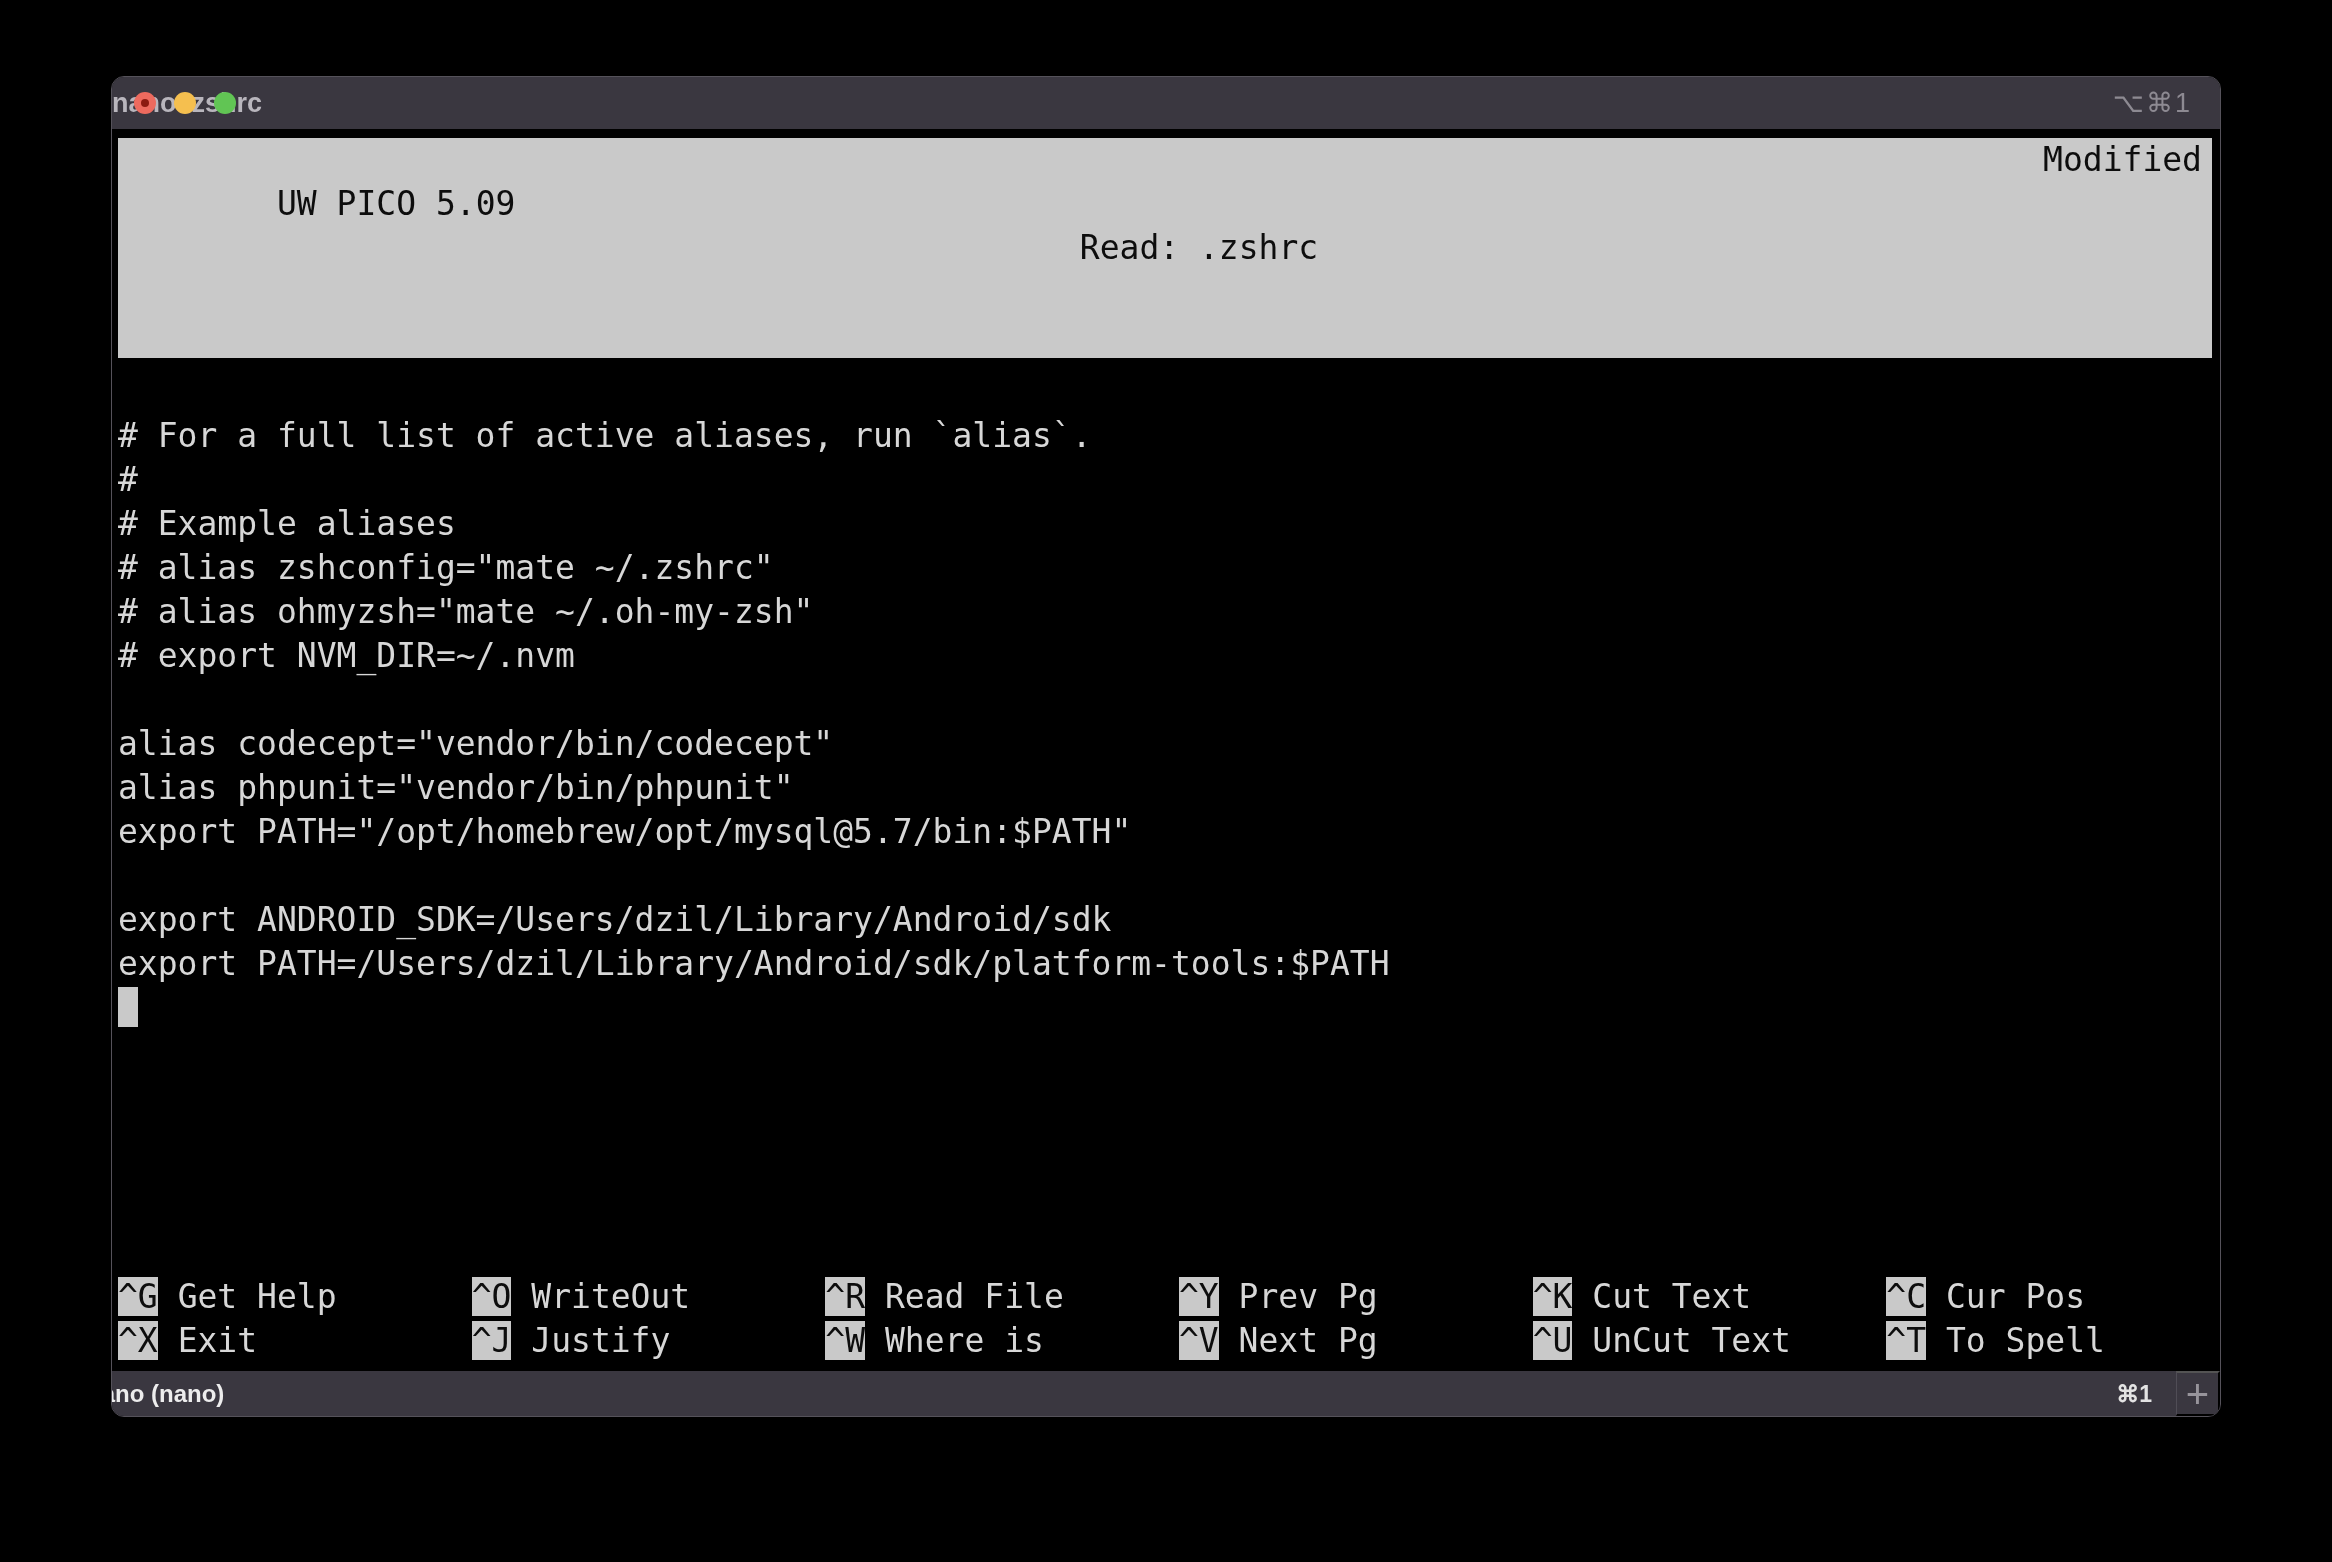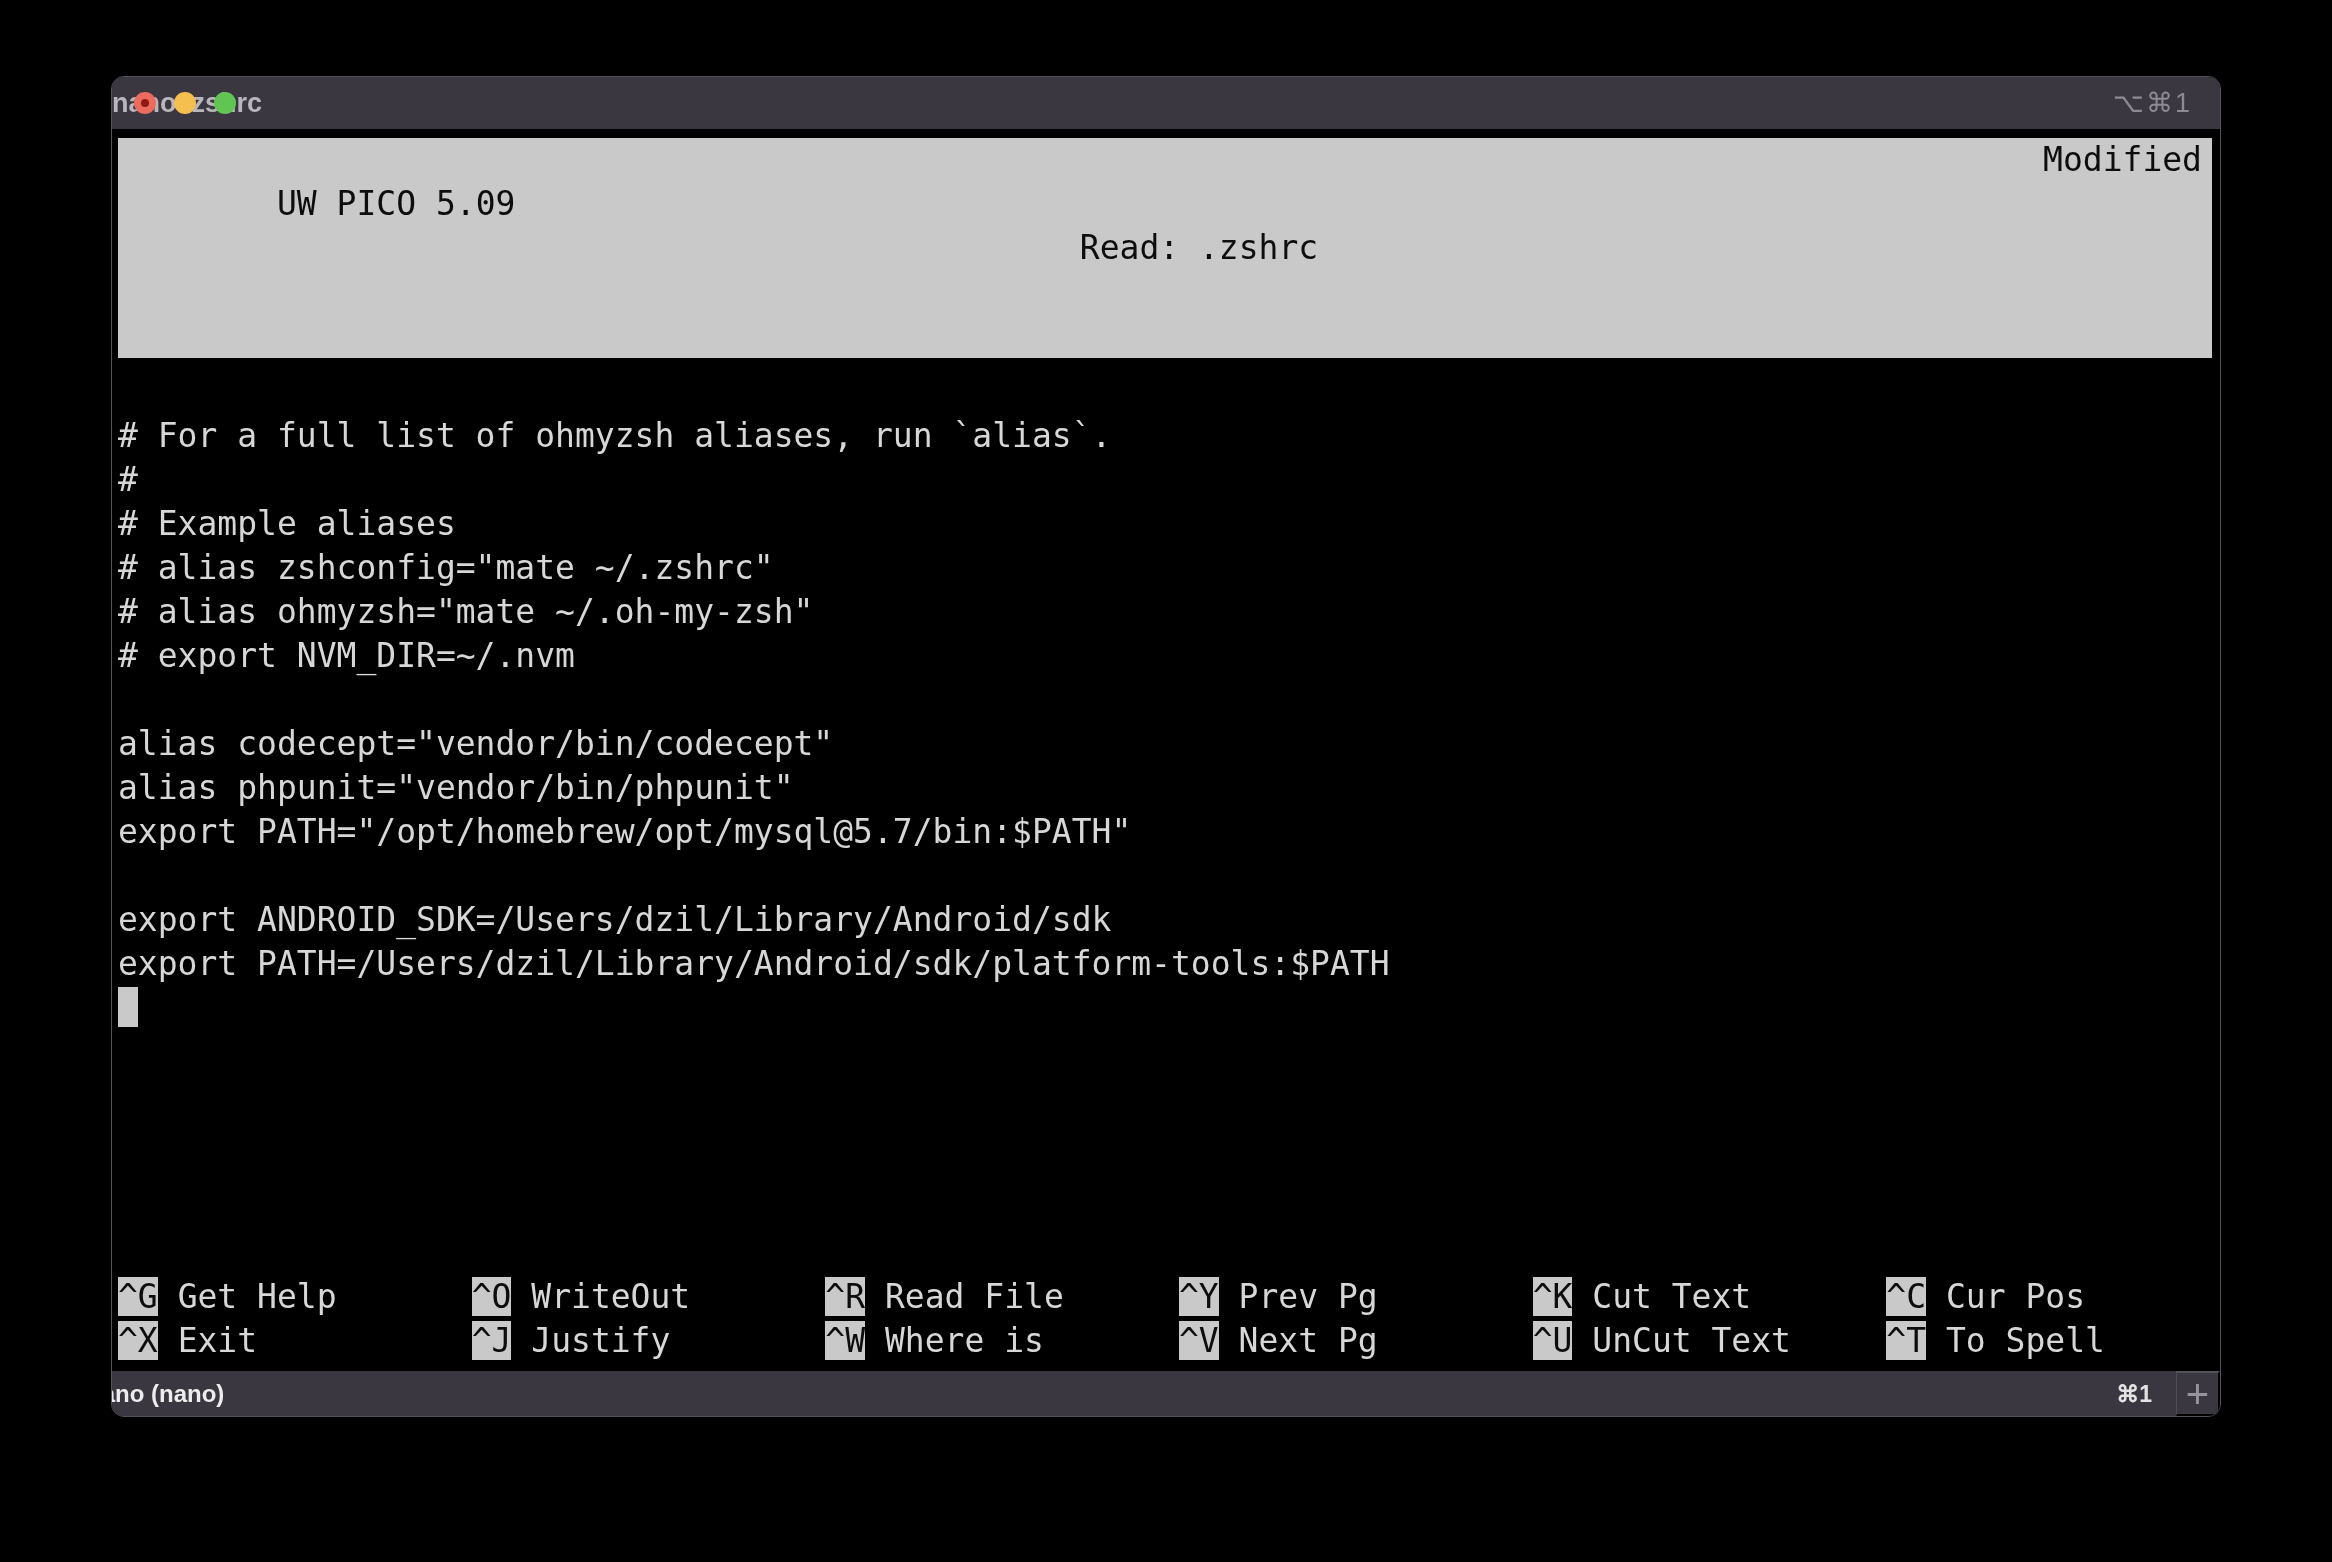--- a/index.html
+++ b/index.html
@@ -75,21 +75,21 @@
   <div class="terminal">
     <div class="nano-header">
       <span class="nano-header-left">UW PICO 5.09</span>
       <span class="nano-header-center">Read: .zshrc</span>
       <span class="nano-header-right">Modified</span>
     </div>
 
     <div class="spacer-top"></div>
 
     <div class="buffer" id="buffer">
-        <div class="line"># For a full list of ohmyzsh aliases, run `alias`.</div>
+        <div class="line"># For a full list of active aliases, run `alias`.</div>
         <div class="line">#</div>
         <div class="line"># Example aliases</div>
         <div class="line"># alias zshconfig="mate ~/.zshrc"</div>
         <div class="line"># alias ohmyzsh="mate ~/.oh-my-zsh"</div>
         <div class="line"># export NVM_DIR=~/.nvm</div>
         <div class="line"></div>
         <div class="line">alias codecept="vendor/bin/codecept"</div>
         <div class="line">alias phpunit="vendor/bin/phpunit"</div>
         <div class="line">export PATH="/opt/homebrew/opt/mysql@5.7/bin:$PATH"</div>
         <div class="line"></div>

